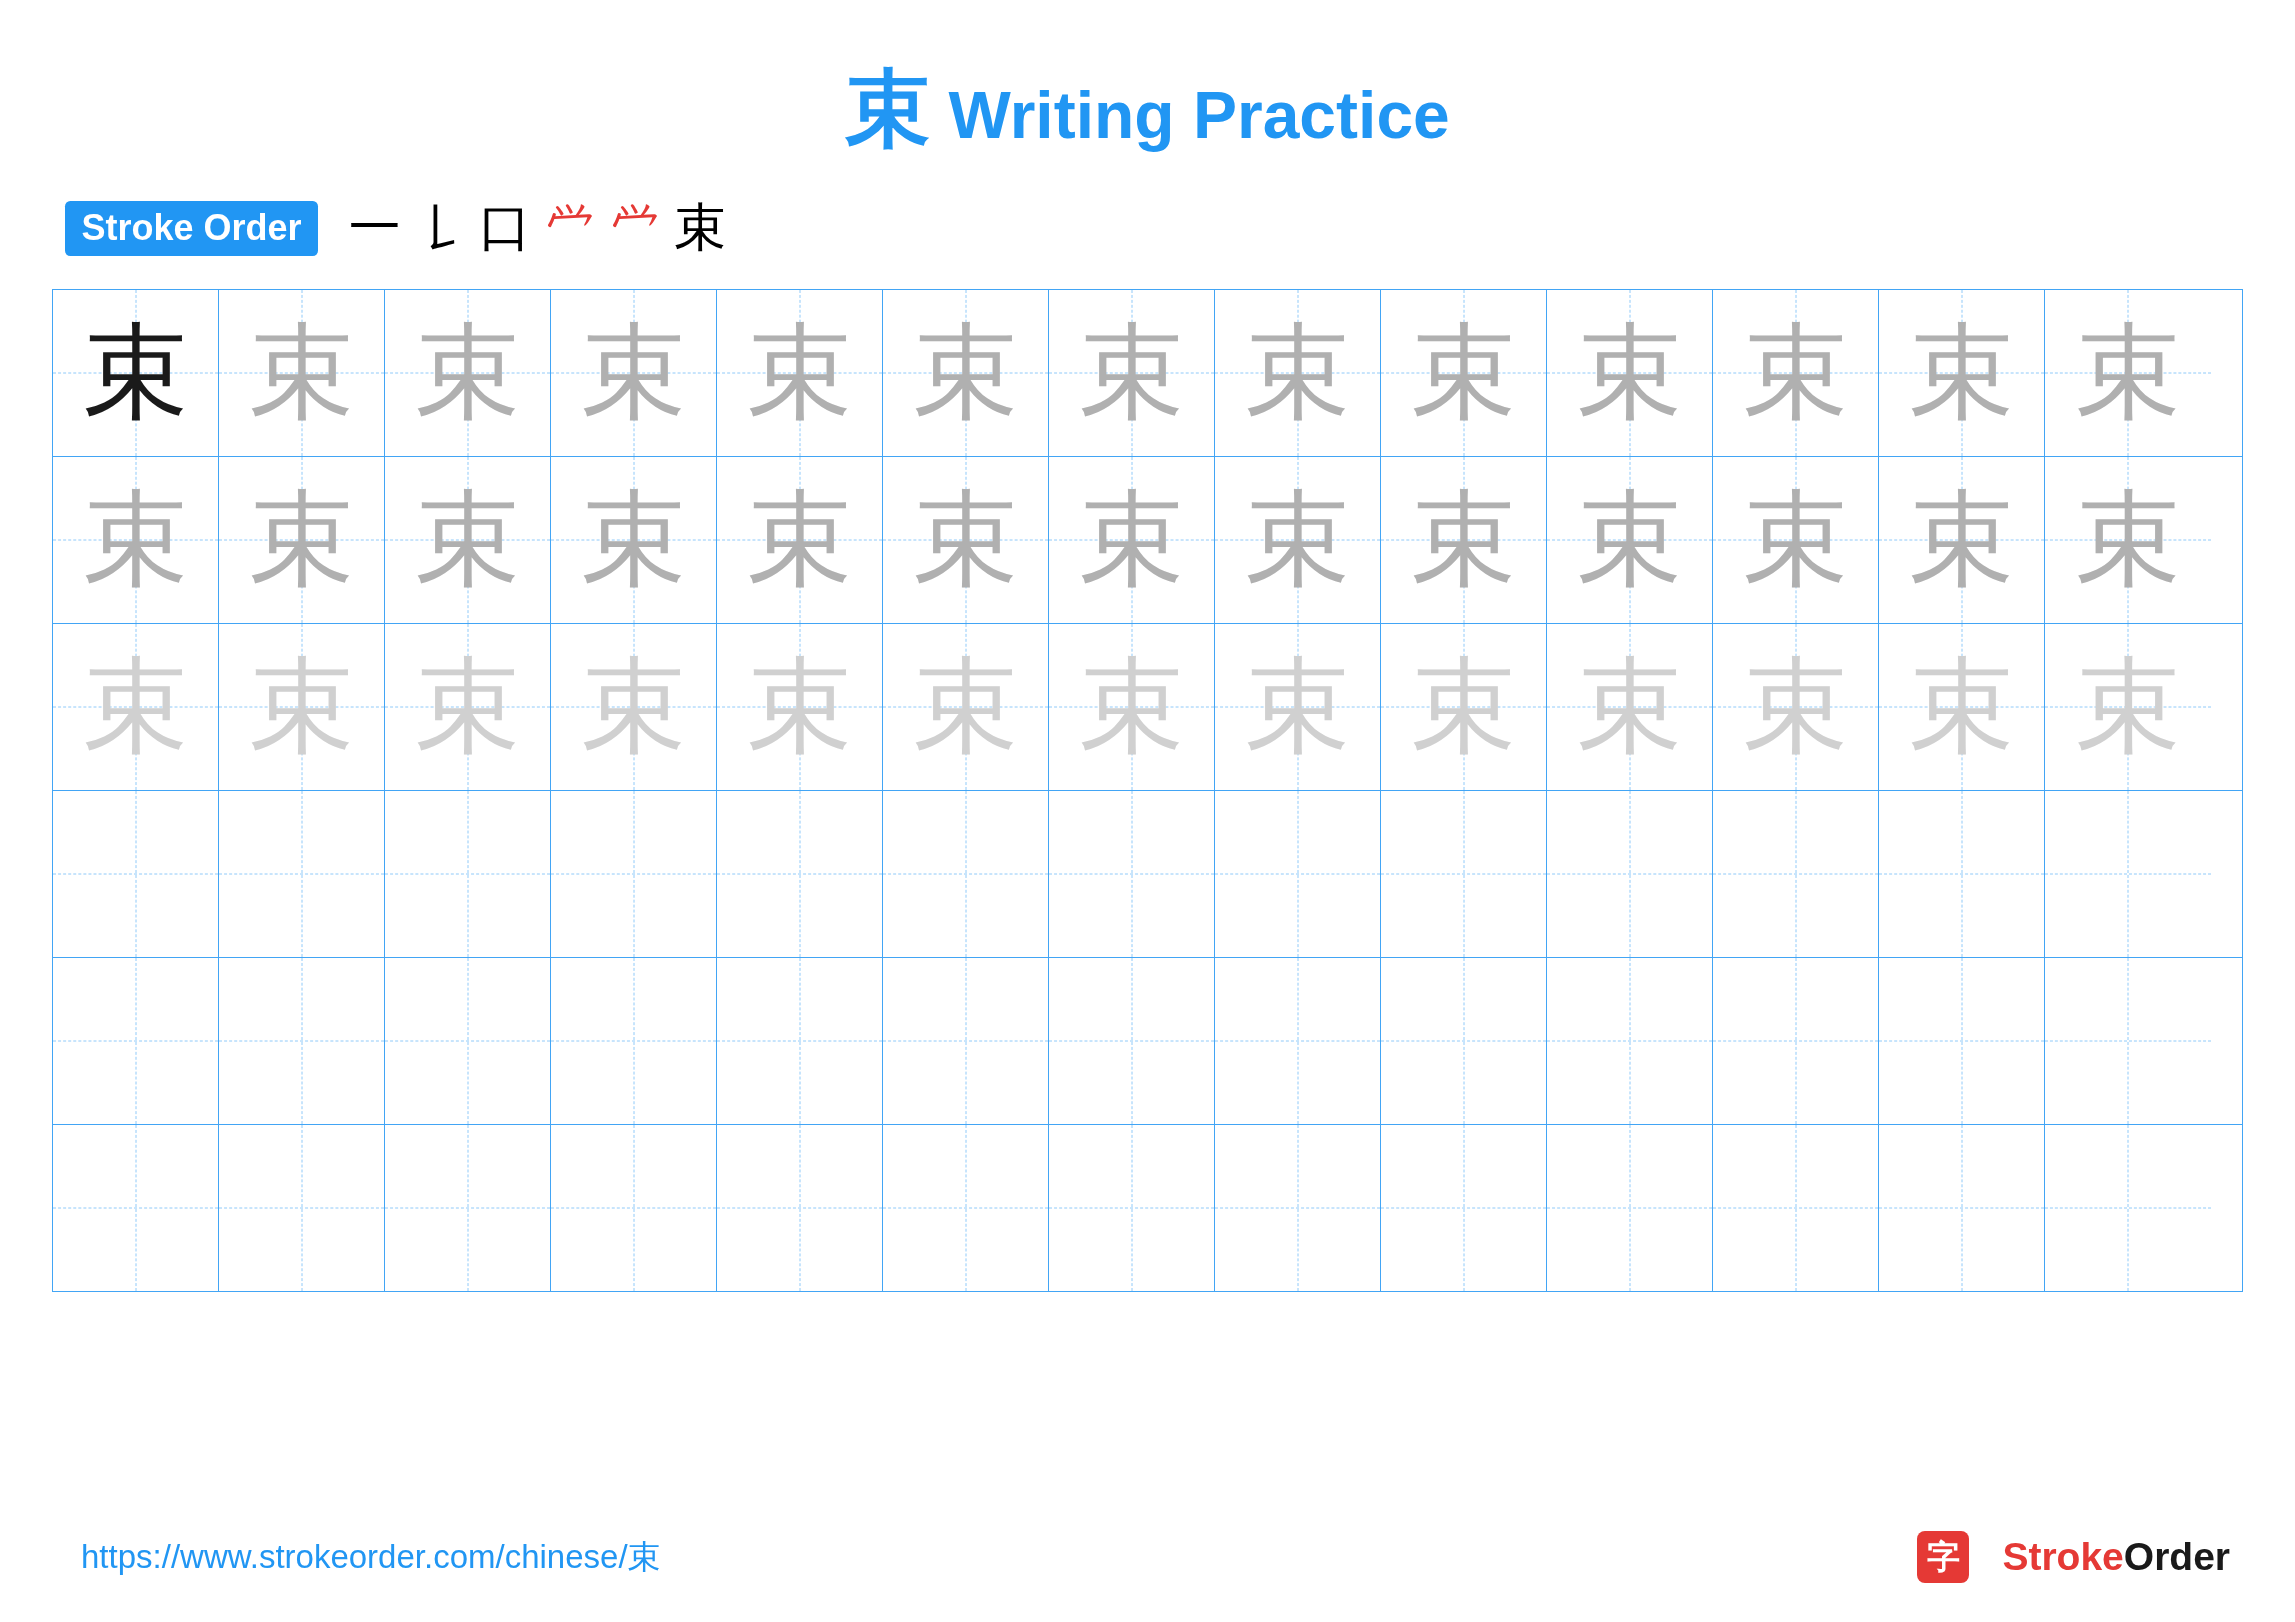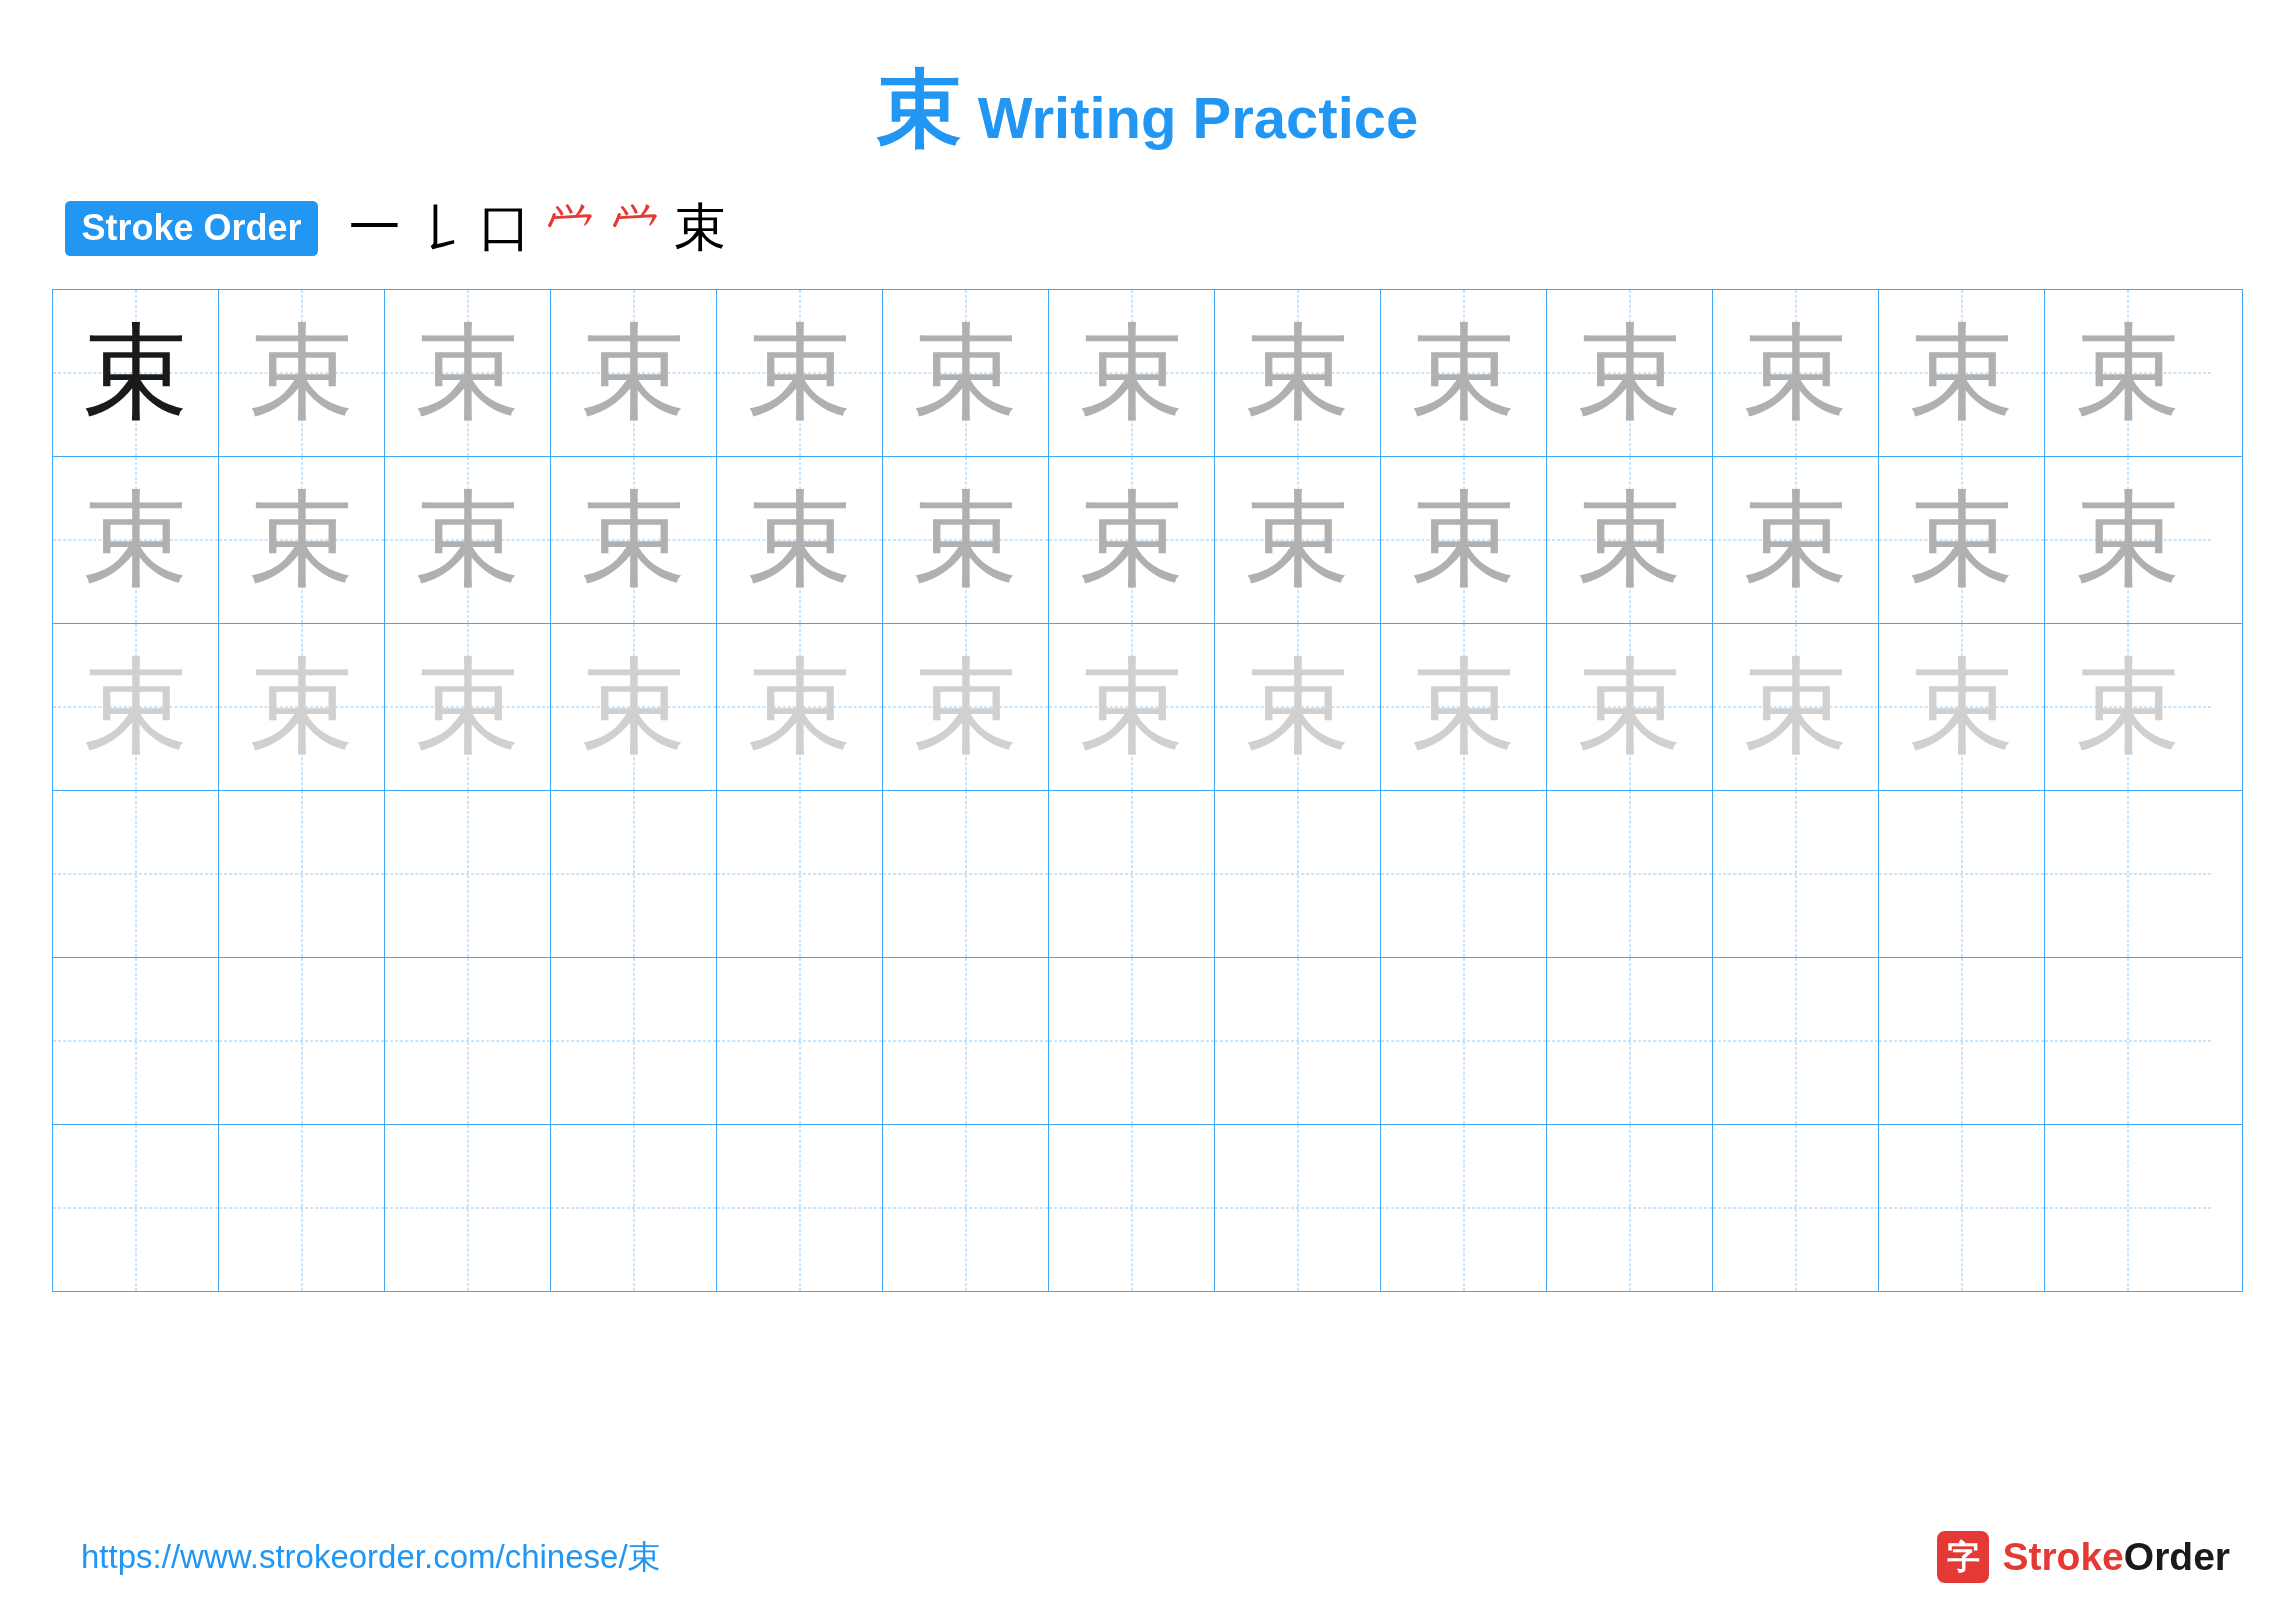--- a/index.html
+++ b/index.html
@@ -19,21 +19,21 @@
     }
 
     .title-char {
       color: #2196F3;
       font-size: 85px;
       font-weight: bold;
     }
 
     .title-text {
       color: #2196F3;
-      font-size: 58px;
+      font-size: 66px;
       font-weight: bold;
     }
 
     .stroke-order-row {
       display: flex;
       align-items: center;
       padding-left: 65px;
       padding-bottom: 26px;
       gap: 31px;
     }
@@ -177,20 +177,21 @@
     }
 
     .logo-text {
       font-size: 39px;
       font-weight: bold;
       color: #1a1a1a;
     }
 
     .logo-text span {
       color: #e53935;
+      margin-left: 20px;
     }
   </style>
 </head>
 <body>
 
 <div class="page-title">
   <span class="title-char">束</span><span class="title-text"> Writing Practice</span>
 </div>
 
 <div class="stroke-order-row">

